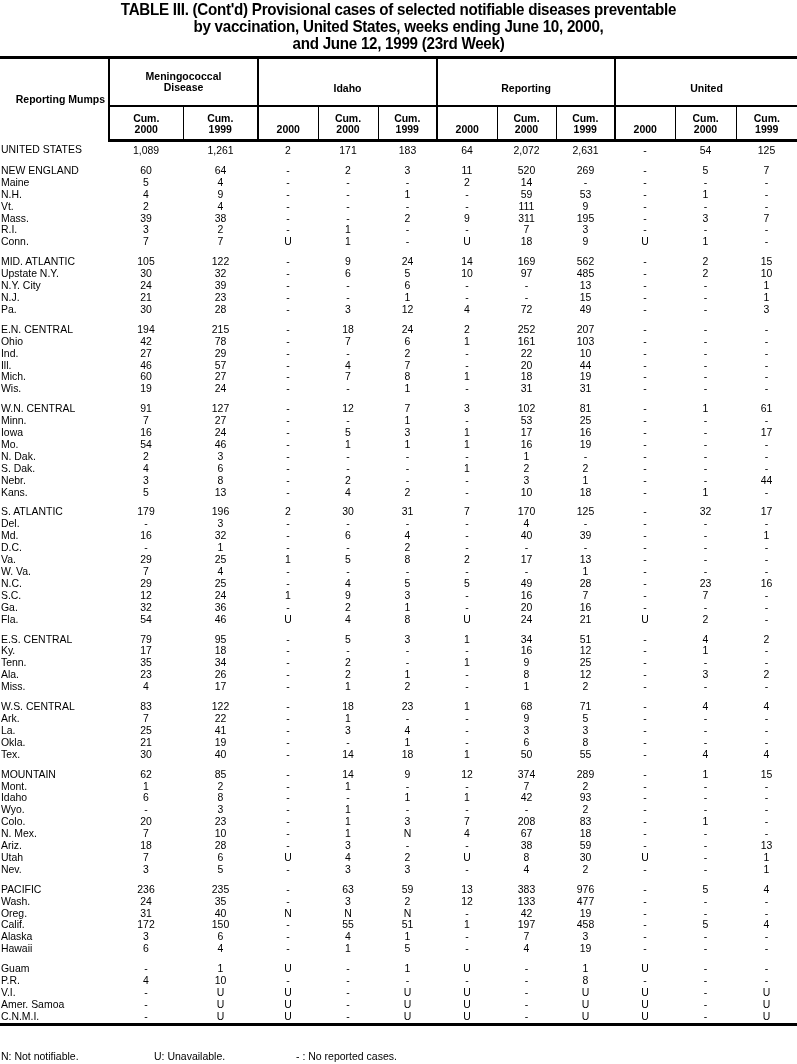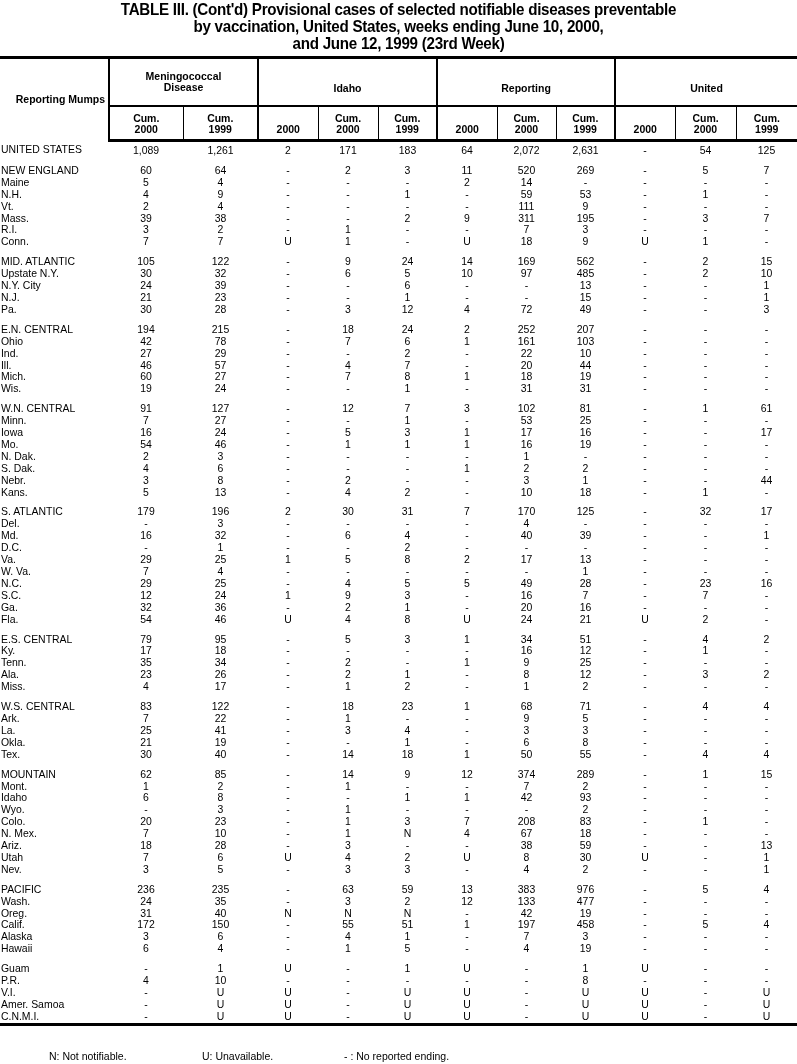--- a/index.html
+++ b/index.html
@@ -18,21 +18,21 @@
   tr.h2 th { height:28px; border-bottom:3px solid #000; padding-bottom:4px; }
   th.vl, td.vl { border-left:2px solid #000;margin-left:44px; }
   th.sl { border-left:1px solid #000;margin-left:20px; }
   th.ra { text-align:right; padding-right:3px; vertical-align:bottom; padding-bottom:1px; }
   tbody td { font-size:11px; line-height:11.9px; padding:0; text-align:center; white-space:nowrap; transform:scaleX(0.95); }
   tbody td.area { text-align:left; padding-left:1px; transform-origin:left; }
   tbody tr.grp td { padding-top:8px; }
   tbody tr.first td { padding-top:3px; }
   tbody tr.last td { border-bottom:3px solid #000; }
   .footer { position:absolute; left:0; top:1050px; font-size:10.5px; width:797px; }
-  .footer span { position:absolute; white-space:nowrap;padding-left:48px; }
+  .footer span { position:absolute; white-space:nowrap; }
 </style>
 </head>
 <body>
 
 <div class="title">
   <div>TABLE III. (Cont'd) Provisional cases of selected notifiable diseases preventable</div>
   <div>by vaccination, United States, weeks ending June 10, 2000,</div>
   <div>and June 12, 1999 (23rd Week)</div>
 </div>
 
@@ -1013,14 +1013,14 @@
           <td>-</td>
           <td>U</td>
         </tr>
       </tbody>
   </table>
 </div>
 
 <div class="footer">
   <span style="left:1px;">N: Not notifiable.</span>
   <span style="left:154px;">U: Unavailable.</span>
-  <span style="left:296px;">- : No reported ending.</span>
+  <span style="left:296px;">- : No reported cases.</span>
 </div>
 
 </body></html>

